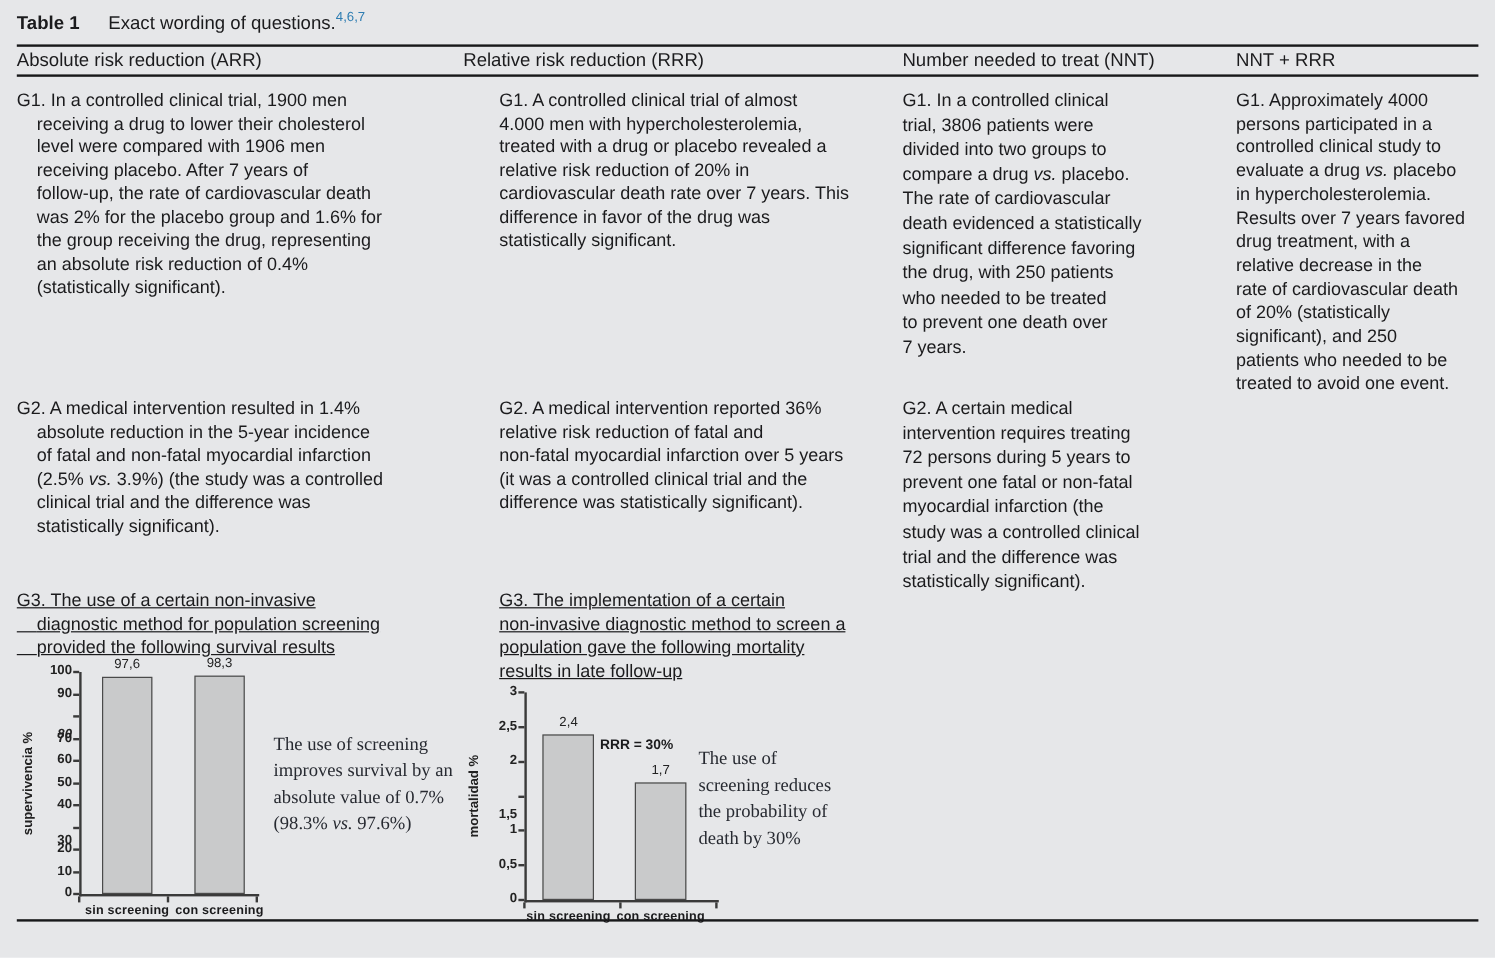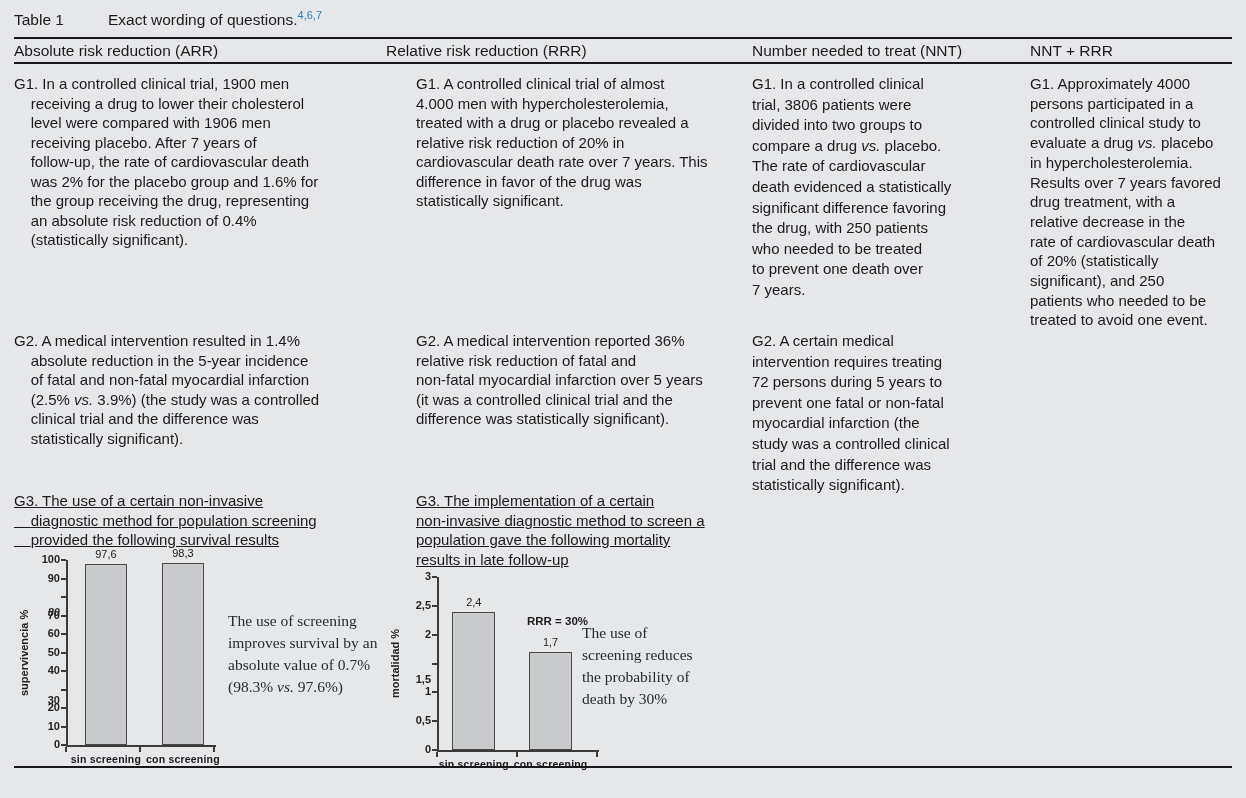--- a/index.html
+++ b/index.html
@@ -7,21 +7,21 @@
     position:relative; width:1246px; height:798px; overflow:hidden;
     background:#e6e7e9; color:#1b1b1d;
     font-family:"Liberation Sans","DejaVu Sans",sans-serif;
     font-size:15px;
   }
   .rule{position:absolute; left:14px; width:1218px; height:2px; background:#18181a;}
   #rule-top{top:37px;}
   #rule-header{top:62px;}
   #rule-bottom{top:766px;}
   .title-row{position:absolute; left:14px; top:11px; font-size:15.5px;}
-  .title-label{font-weight:normal; margin-right:44px;}
+  .title-label{font-weight:bold; margin-right:24px;}
   .refs{color:#2e7db2; font-size:11px; vertical-align:super; line-height:0;}
   .col-header{position:absolute; top:42px; font-size:15.5px; white-space:nowrap;}
   #h-arr{left:14px;} #h-rrr{left:386px;} #h-nnt{left:752px;} #h-nntrrr{left:1030px;}
   .cell{position:absolute; white-space:pre-wrap; line-height:19.5px;}
   .cell.lh20{line-height:20.6px;}
   .cell.lh197{line-height:19.7px;}
   .r1{top:74px;} .r2{top:331px;} .r3{top:491px;text-decoration:underline;}
   .c1{left:14px;} .c2{left:386px;margin-left:30px;} .c3{left:752px;} .c4{left:1030px;}
   em{font-style:italic;}
   
@@ -188,21 +188,21 @@
       <div class="plot" style="left: 52px; top: 14px; width: 160px; height: 173px;"></div>
       <div class="xtickmark" style="left: 51px; top: 189px;"></div>
       <div class="xtickmark" style="left: 131px; top: 189px;"></div>
       <div class="xtickmark" style="left: 211px; top: 189px;"></div>
       <div class="bar" style="left: 67.3px; top: 48.6px; width: 43px; height: 138.4px; background: rgb(201, 202, 203); border-color: rgb(74, 74, 74);"></div>
       <div class="barval" style="left: 58.8px; top: 32.6px;">2,4</div>
       <div class="xlabel" style="left: 33.8px; top: 195px;">sin screening</div>
       <div class="bar" style="left: 144.1px; top: 88.9667px; width: 43px; height: 98.0333px; background: rgb(201, 202, 203); border-color: rgb(74, 74, 74);"></div>
       <div class="barval" style="left: 135.6px; top: 72.9667px;">1,7</div>
       <div class="xlabel" style="left: 110.6px; top: 195px;">con screening</div>
-      <div class="inner-ann" style="left: 115px; top: 52px; margin-left: 27px;">RRR = 30%</div>
+      <div class="inner-ann" style="left: 115px; top: 52px;">RRR = 30%</div>
     </div>
 
   <div class="ann" id="ann-0">The use of screening
 improves survival by an
 absolute value of 0.7%
 (98.3% <em>vs.</em> 97.6%)</div>
   <div class="ann" id="ann-1">The use of
 screening reduces
 the probability of
 death by 30%</div>

